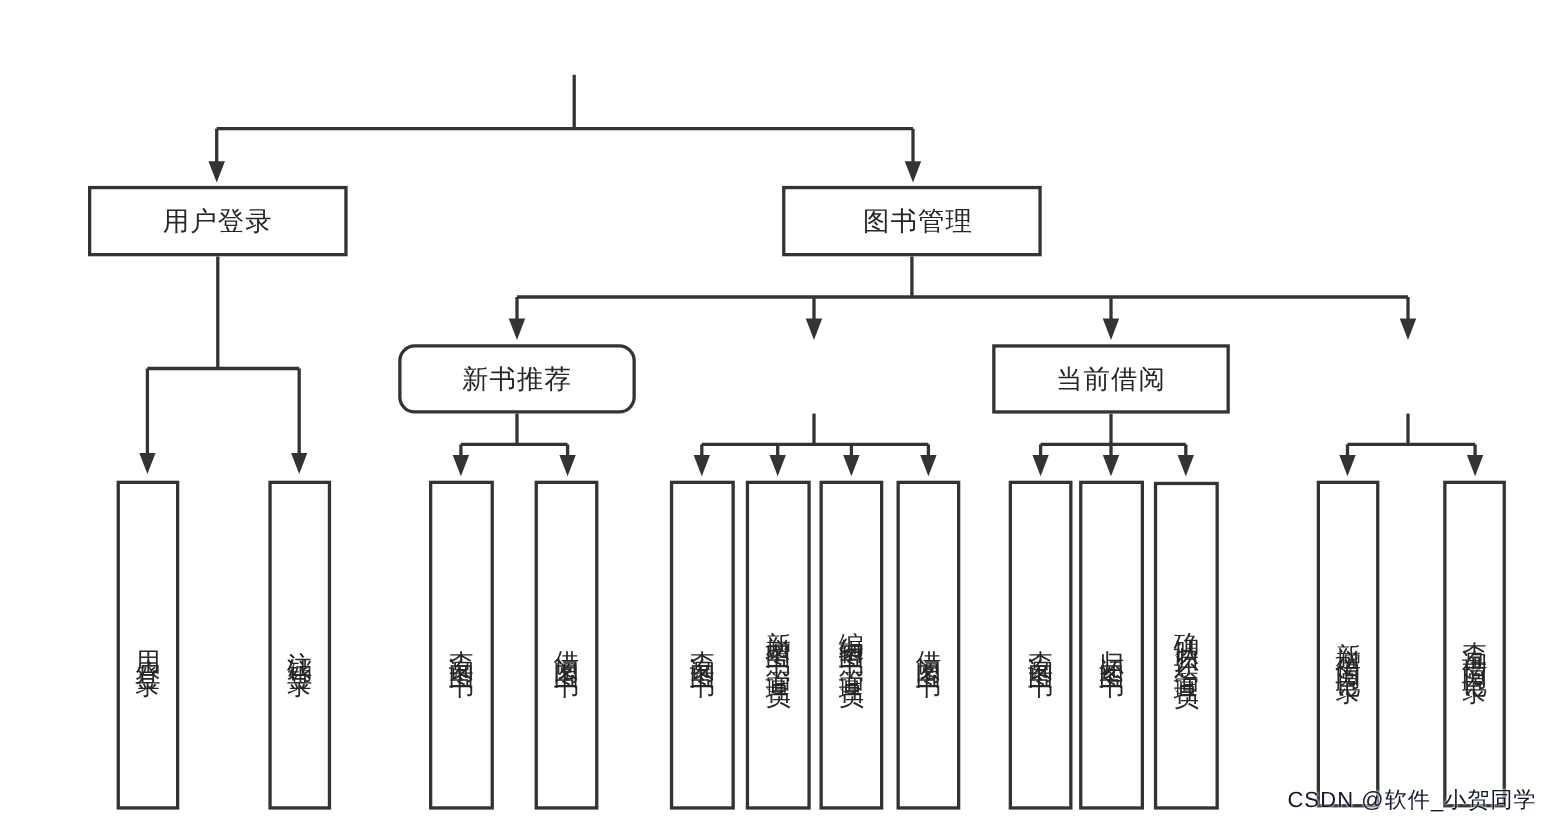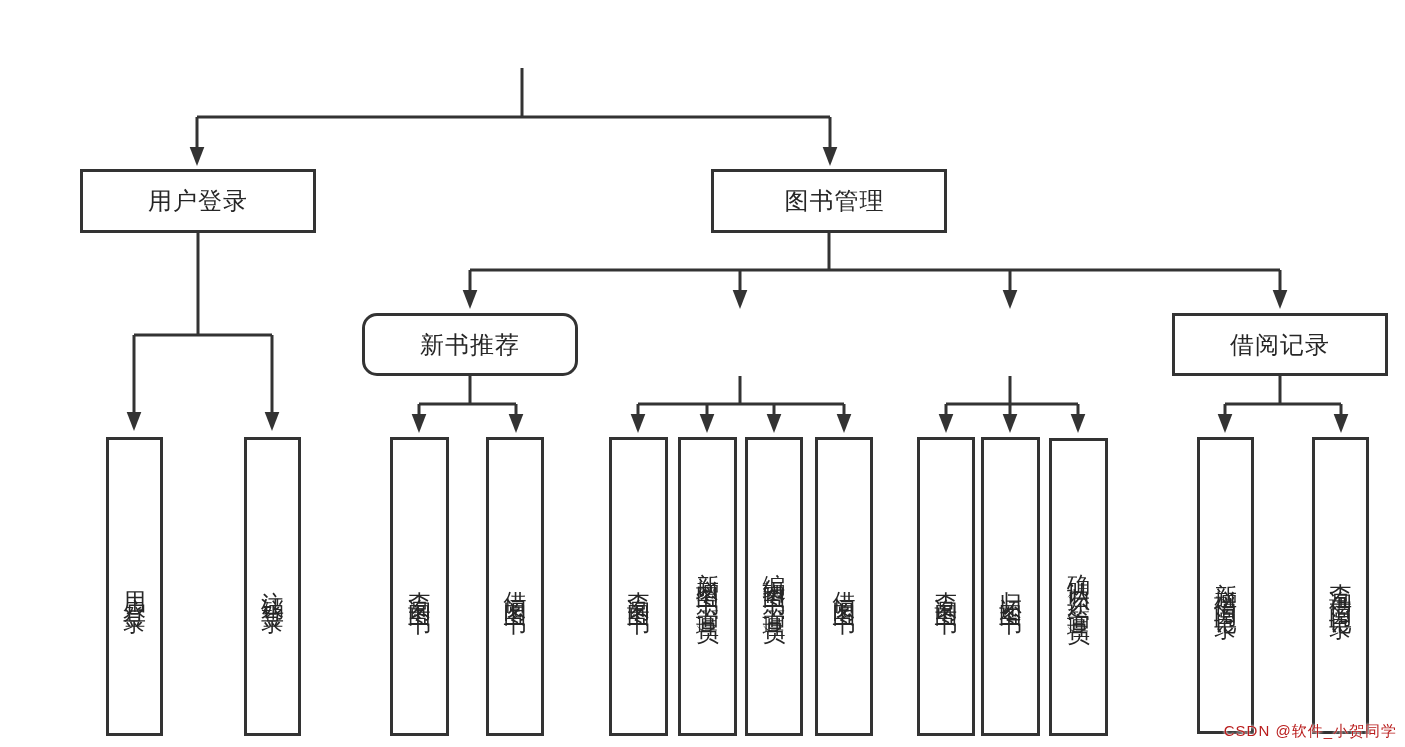--- a/index.html
+++ b/index.html
@@ -35,22 +35,22 @@
     font-size: 23px;
     letter-spacing: 7px;
     line-height: 1;
     color: #262626;
     white-space: nowrap;
   }
   .watermark {
     position: absolute;
     right: 8px;
     bottom: 6px;
-    font-size: 15px;
-    color: #b91c1c;
+    font-size: 20px;
+    color: #0f172a;
     letter-spacing: 1px;
     text-shadow: 0 0 3px #ffffff, 0 0 2px #ffffff;
     z-index: 5;
   }
 </style>
 </head>
 <body>
 
 <div class="stage">
 
@@ -107,21 +107,21 @@
       <path d="M1225 404 V415" marker-end="url(#arrowhead)"></path>
       <path d="M1341 404 V415" marker-end="url(#arrowhead)"></path>
     </g>
   </svg>
 
 
   <div class="box hnode" style="left:80px; top:169px; width:236px; height:64px;">用户登录</div>
   <div class="box hnode" style="left:711px; top:169px; width:236px; height:64px;padding-left:11px;">图书管理</div>
 
   <div class="box hnode" style="left:362px; top:313px; width:216px; height:63px;border-radius:15px;">新书推荐</div>
-  <div class="box hnode" style="left:1172px; top:313px; width:216px; height:63px;">借阅记录</div>
+  <div class="box hnode" style="left:902px; top:313px; width:216px; height:63px;">当前借阅</div>
 
   <div class="box leaf" style="left:106px; top:437px; width:57px; height:299px;">
     <span class="vtext">用户登录</span>
   </div>
   <div class="box leaf" style="left:244px; top:437px; width:57px; height:299px;">
     <span class="vtext">注销登录</span>
   </div>
 
   <div class="box leaf" style="left:390px; top:437px; width:59px; height:299px;">
     <span class="vtext">查询图书</span>

